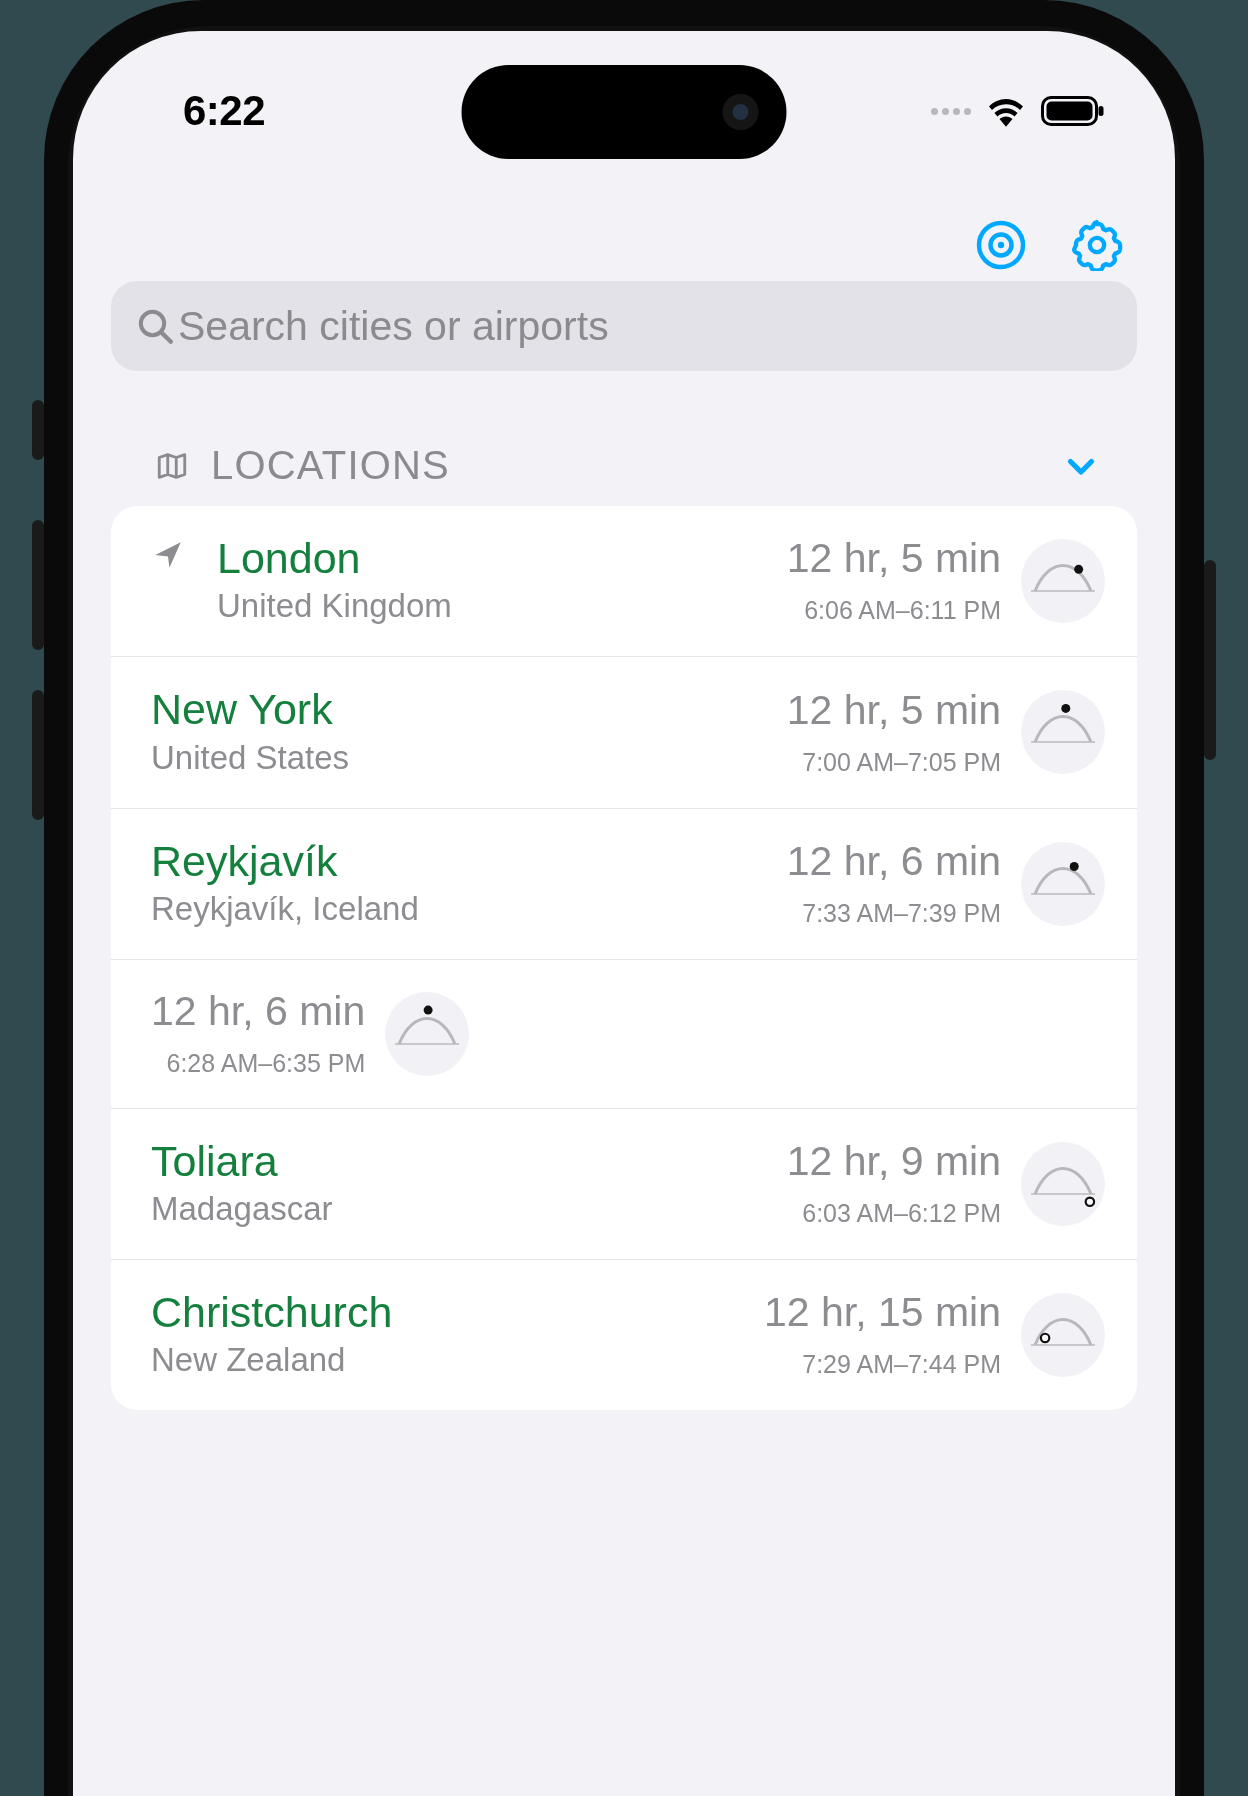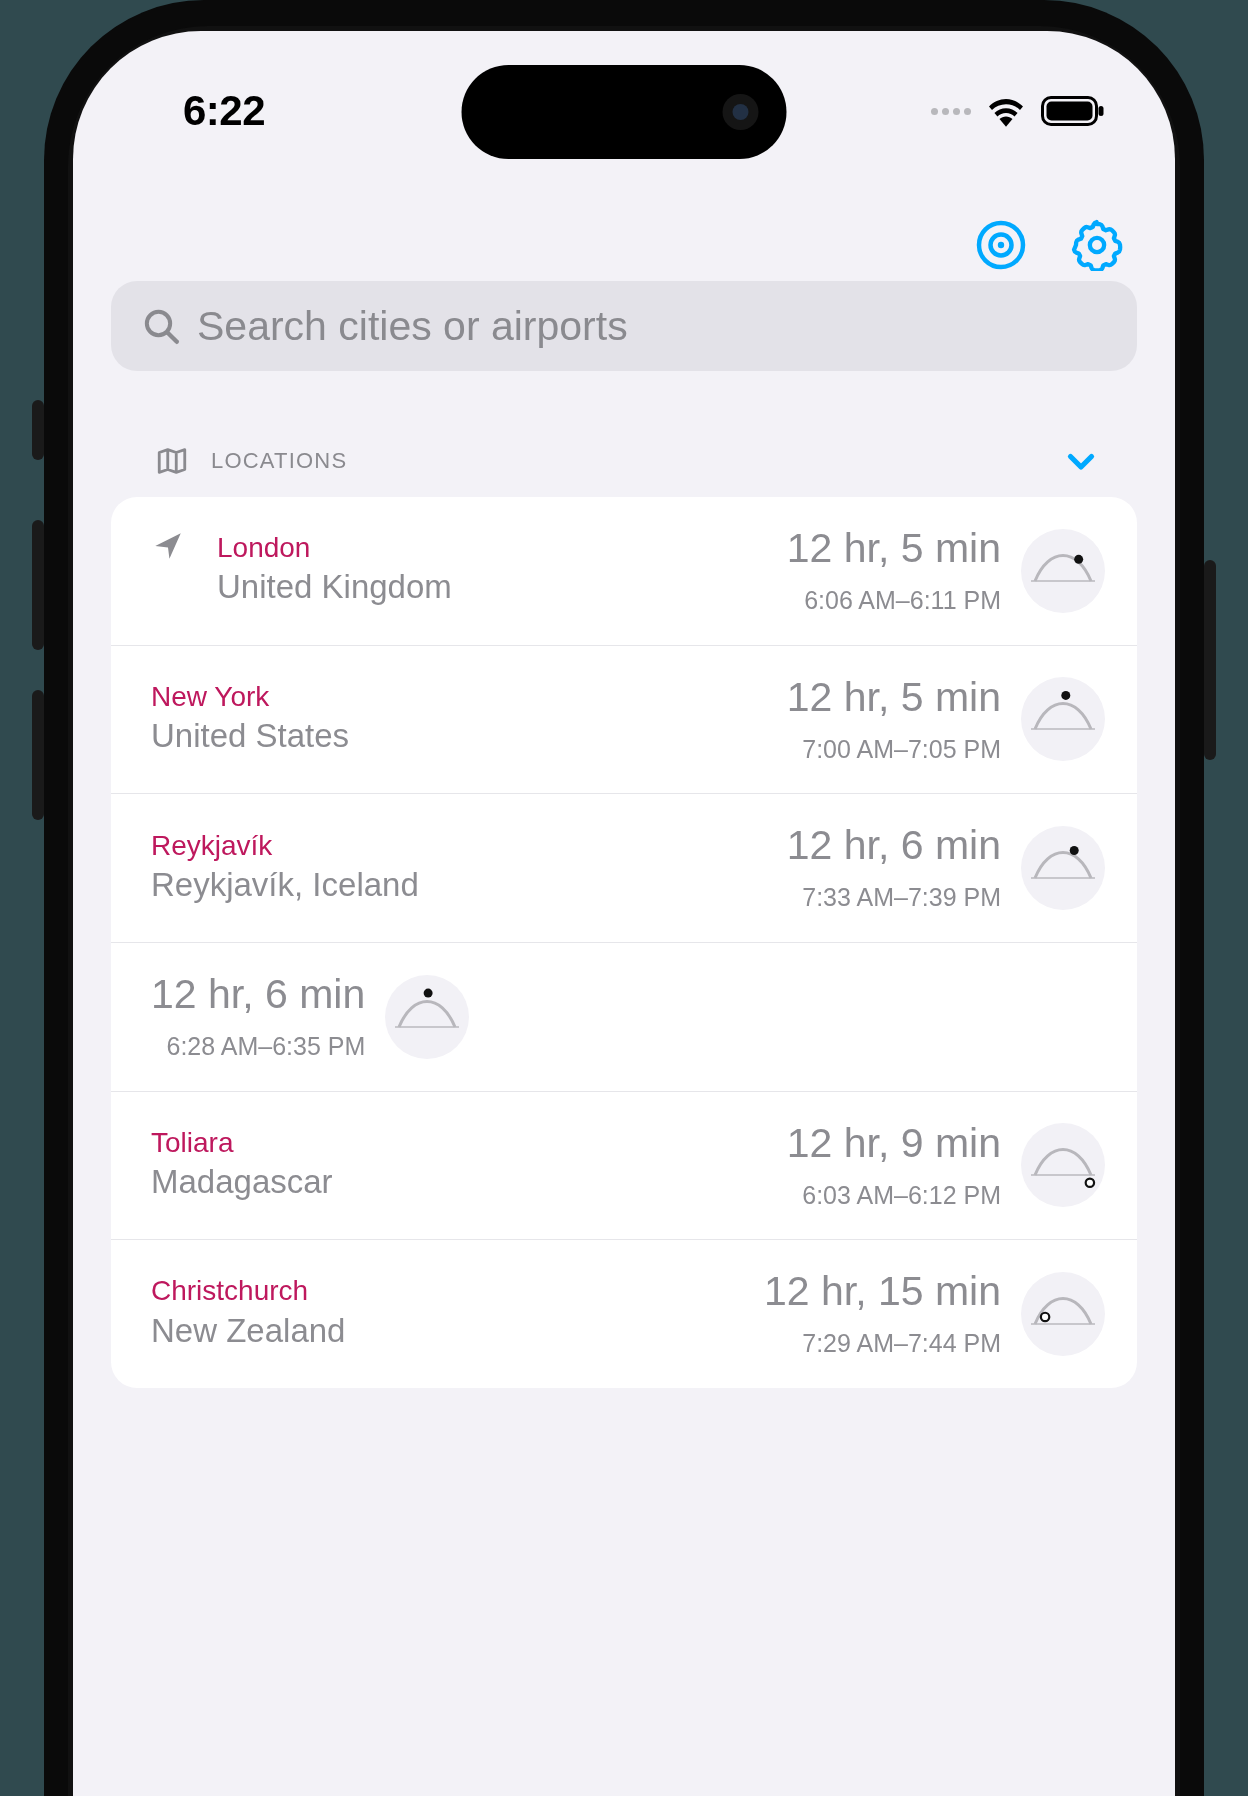--- a/index.html
+++ b/index.html
@@ -142,22 +142,22 @@
       color: #111;
       padding: 14px 6px 22px 6px;
     }
 
     .search-field {
       background: #e3e2e8;
       border-radius: 26px;
       height: 90px;
       display: flex;
       align-items: center;
-      padding: 0 30px;
-      gap: 16px;
+      padding: 0 24px;
+      gap: 3px;
     }
     .search-field input {
       border: none;
       outline: none;
       background: transparent;
       font-size: 41px;
       color: #8a8a8f;
       flex: 1;
     }
     .search-field input::placeholder {
@@ -167,21 +167,21 @@
     .section {
       margin-top: 72px;
     }
 
     .section-header {
       display: flex;
       align-items: center;
       padding: 0 38px 18px 44px;
     }
     .section-header .label {
-      font-size: 22px;
+      font-size: 40px;
       font-weight: 400;
       color: #8a8a8f;
       letter-spacing: 1.2px;
       flex: 1;
       margin-left: 22px;
     }
 
     .list {
       background: #fff;
       border-radius: 26px;
@@ -207,23 +207,23 @@
     .row-left {
       flex: 1;
       min-width: 0;
     }
     .row-right {
       text-align: right;
       flex-shrink: 0;
     }
 
     .city {
-      font-size: 28px;
+      font-size: 43px;
       font-weight: 400;
-      color: #be185d;
+      color: #15803d;
       line-height: 1.15;
     }
     .region {
       font-size: 33px;
       color: #8c8c91;
       line-height: 1.3;
       margin-top: 2px;
     }
     .duration {
       font-size: 41px;

